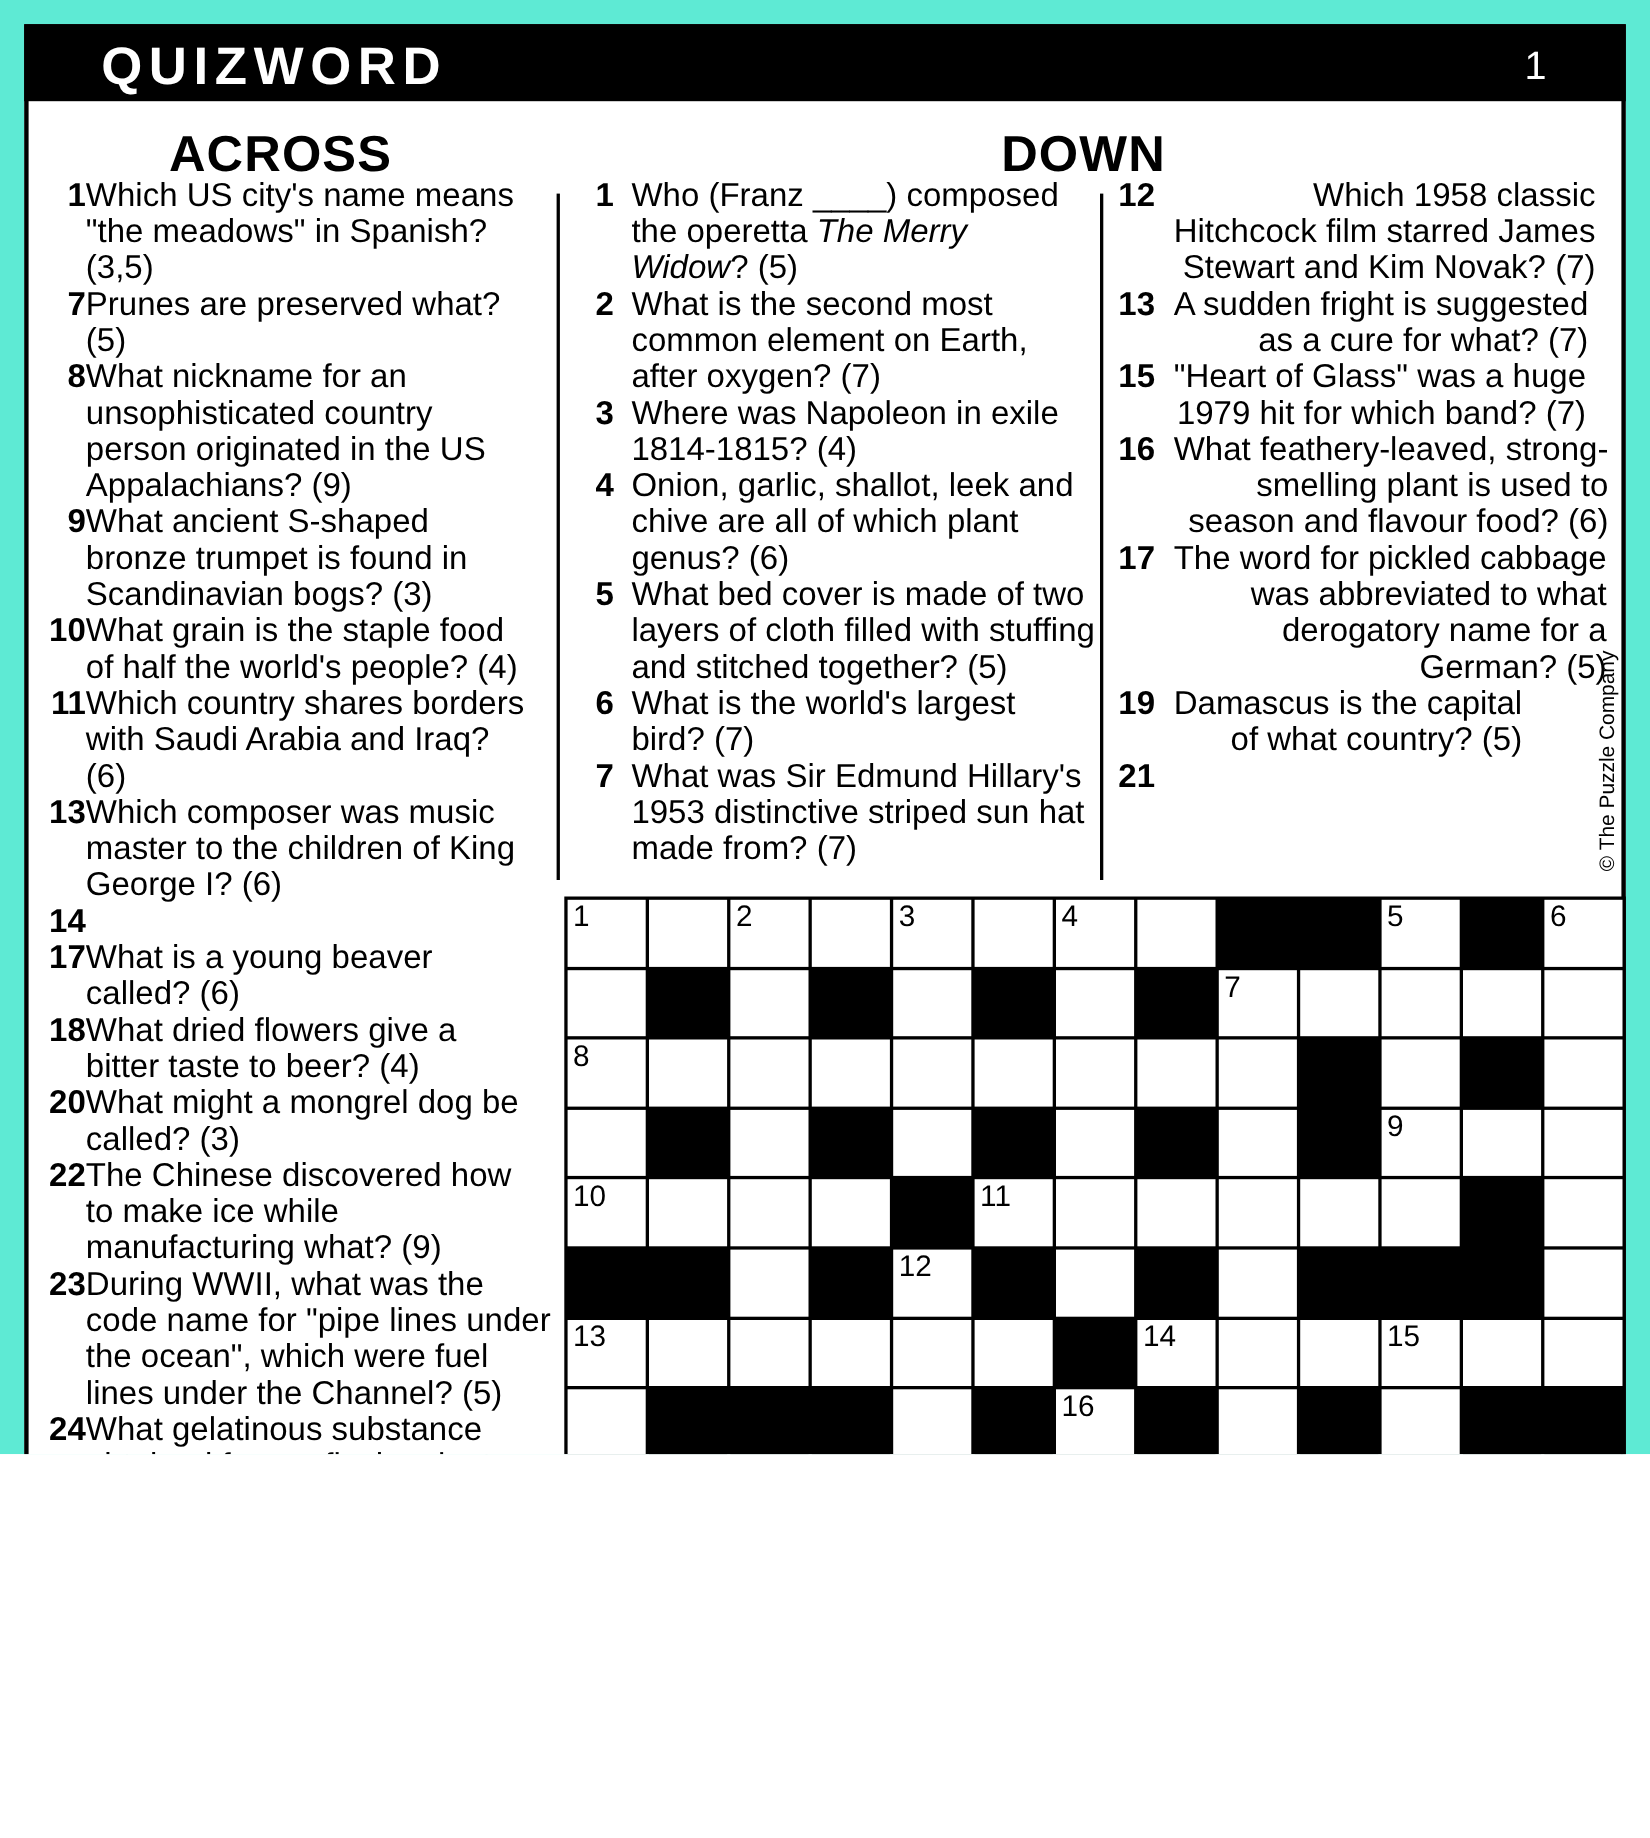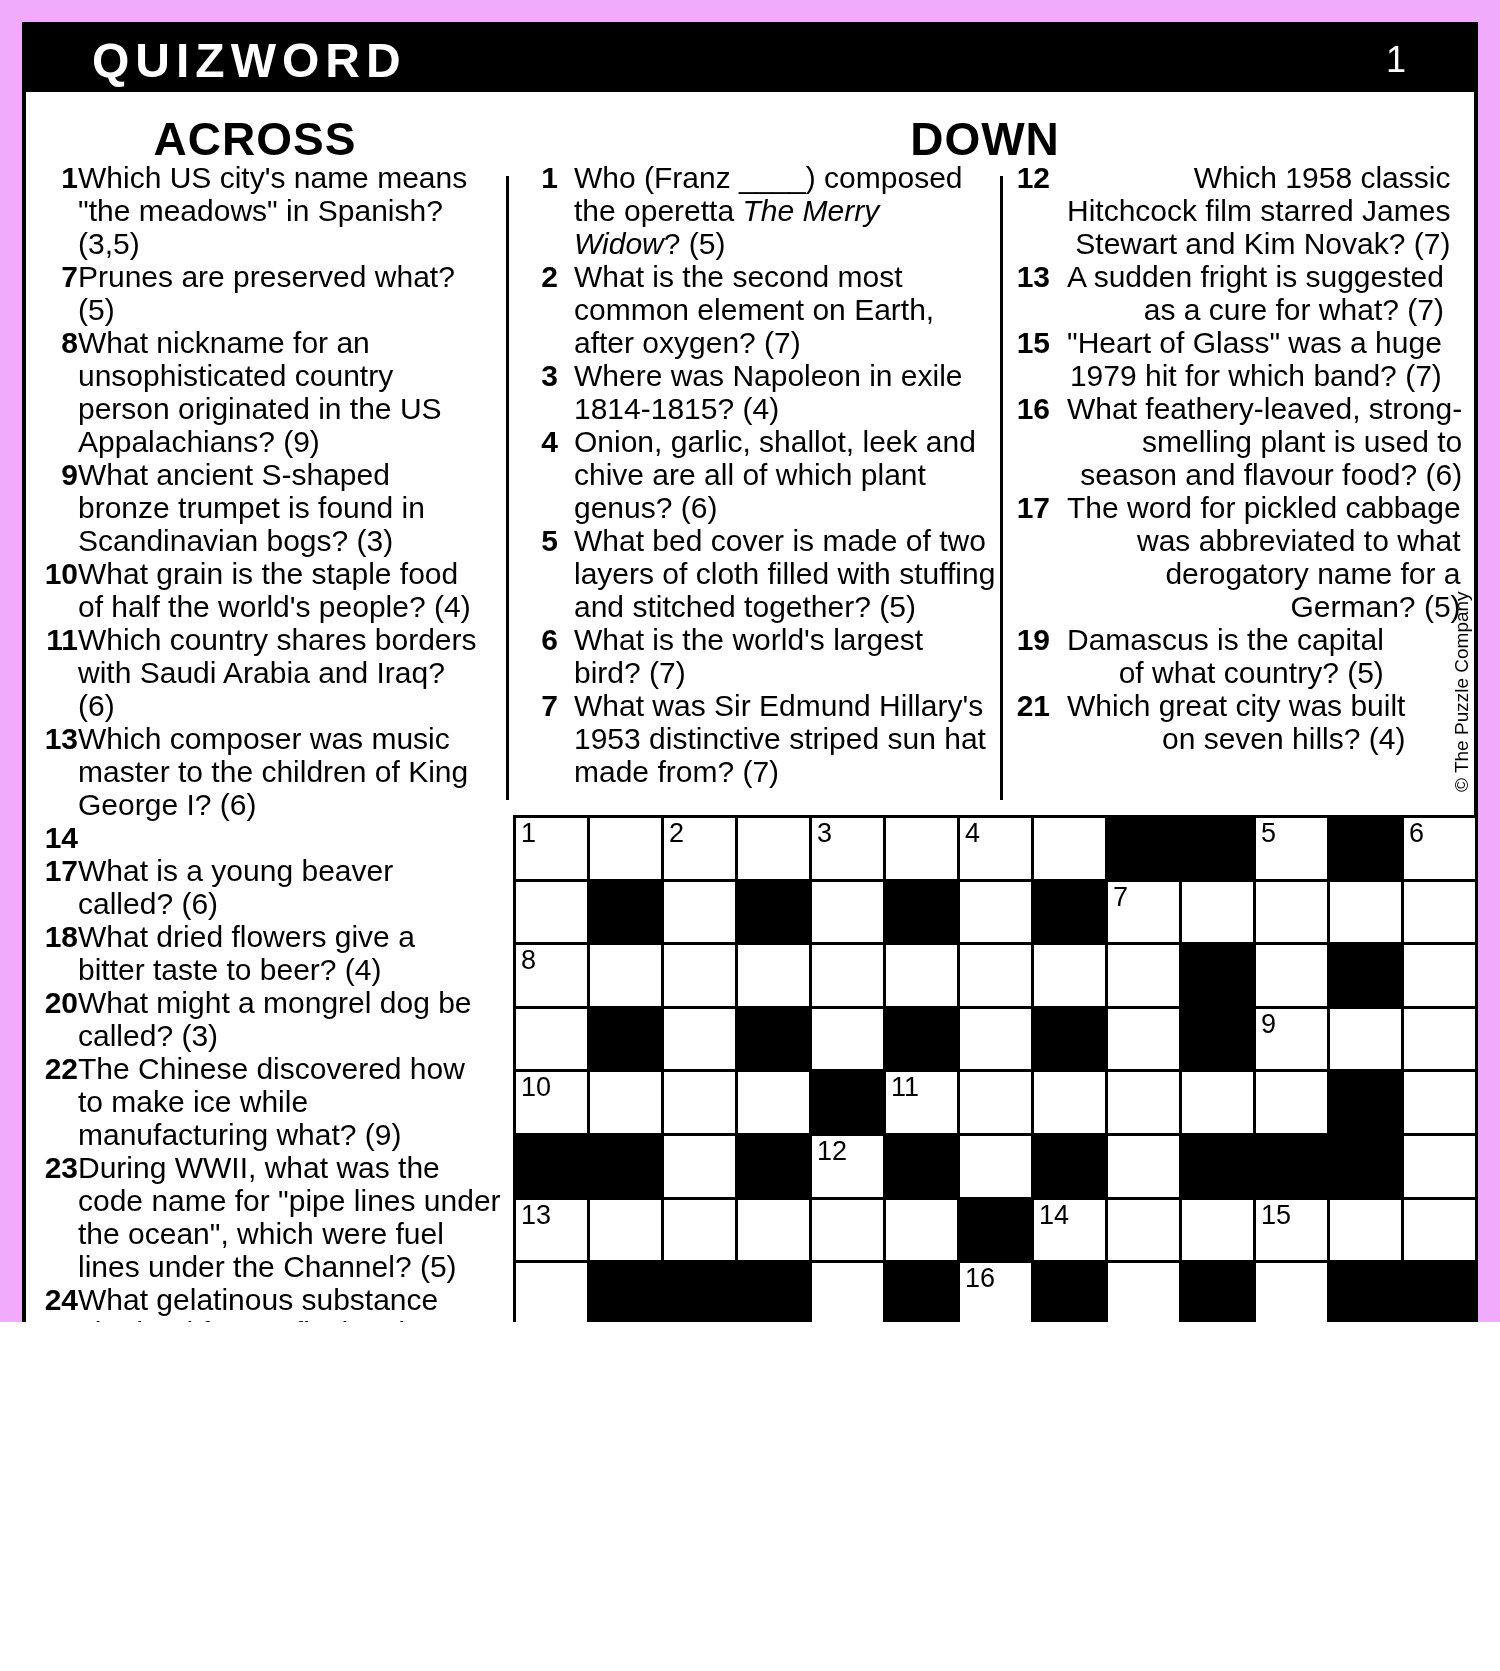--- a/index.html
+++ b/index.html
@@ -1,17 +1,17 @@
 <!DOCTYPE html>
 <html><head>
 <meta charset="utf-8">
 <style>
   html,body { margin:0; padding:0; background:#ffffff; }
   .page {
-    position:relative; width:1500px; height:1322px; background:#f0abfc;
+    position:relative; width:1500px; height:1322px; background:#5eead4;
     font-family:"Liberation Sans", sans-serif; color:#000; overflow:hidden;
   }
   .frame {
     position:absolute; left:22px; top:22px; width:1456px; height:1623px;
     border:4px solid #000; box-sizing:border-box; background:#fff;
   }
   .header-bar {
     position:absolute; left:22px; top:22px; width:1456px; height:70px;
     background:#000;
   }
@@ -237,22 +237,20 @@
 derogatory name for a
 German? (5)</span>
       </div>
       <div class="clue">
         <span class="clue-num">19</span>
         <span class="clue-text">Damascus is the capital
 of what country? (5)</span>
       </div>
       <div class="clue">
         <span class="clue-num">21</span>
-        <span class="clue-text">Which great city was built
-on seven hills? (4)</span>
       </div>
     </div>
 
   <div class="crossword">
       <div class="cell">
         <span class="cell-num">1</span>
       </div>
       <div class="cell"></div>
       <div class="cell">
         <span class="cell-num">2</span>

